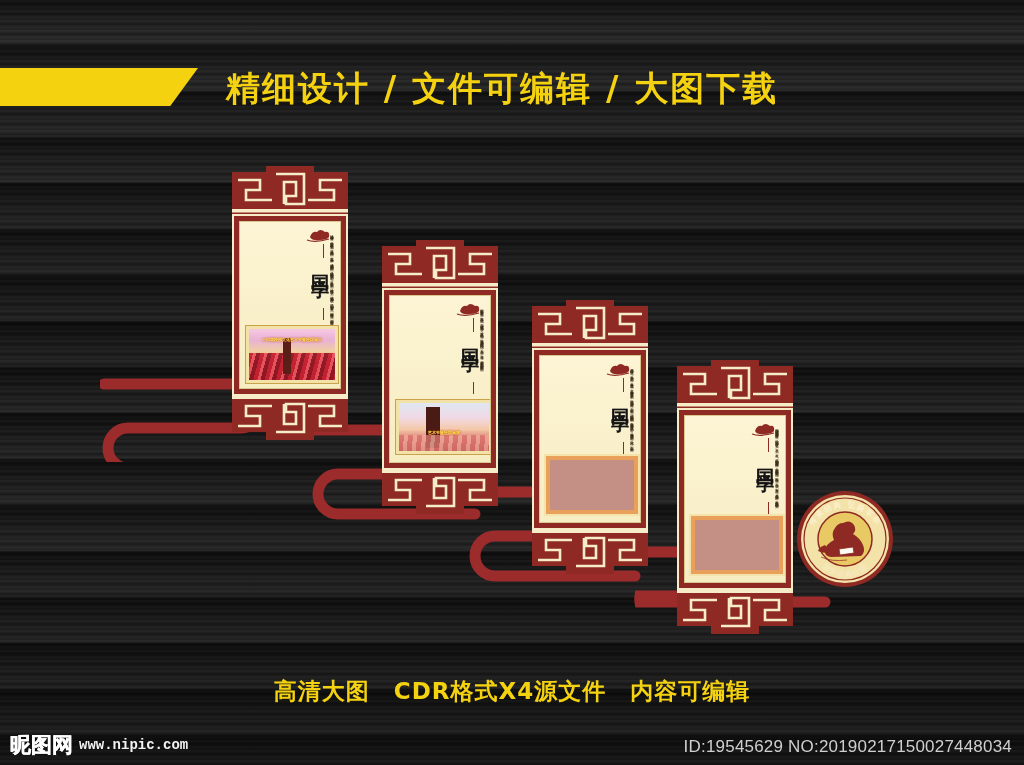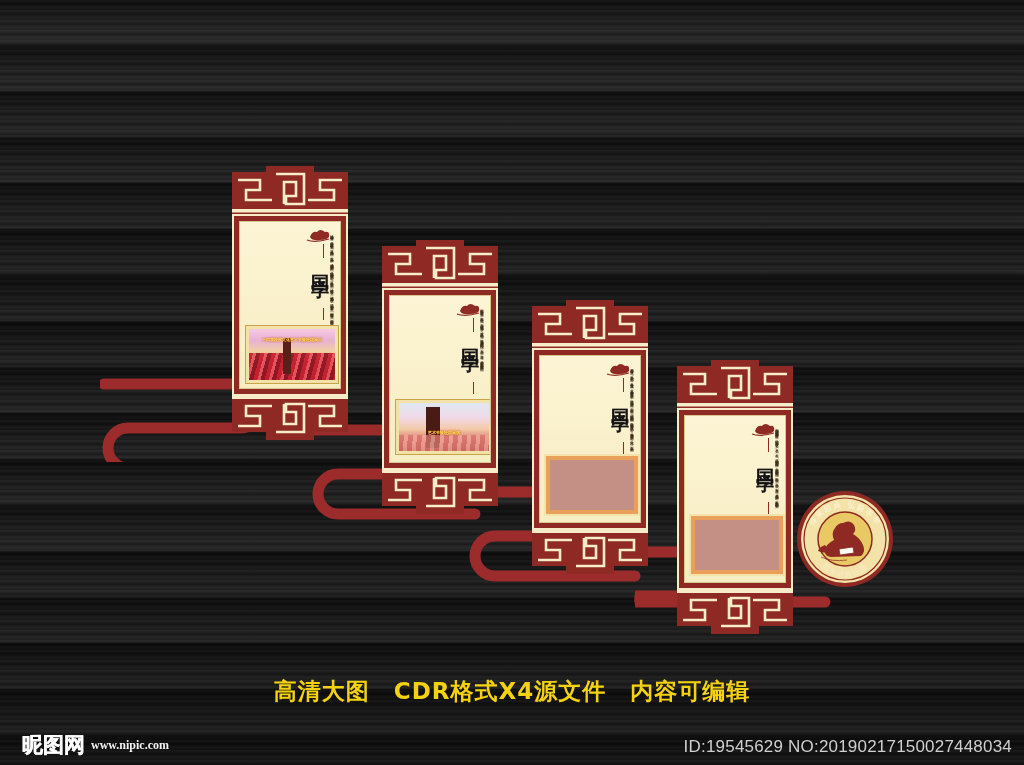--- a/index.html
+++ b/index.html
@@ -43,24 +43,23 @@
   
   .foot-title{
     position:absolute;left:0;top:676px;width:1024px;text-align:center;
     color:#f5d210;font-size:23px;font-weight:bold;letter-spacing:1px;
     font-family:"DejaVu Sans","Liberation Sans",sans-serif;
   }
   #wm{position:absolute;left:10px;top:731px;display:flex;align-items:center;gap:6px;}
   .wm-cn{
     color:#fff;font-size:21px;font-weight:bold;letter-spacing:0px;
     font-family:"DejaVu Sans","Liberation Sans",sans-serif;
-    margin-left:12px;
     -webkit-text-stroke:0.4px #fff;
   }
-  .wm-url{color:#f2f2f2;font-size:12px;font-weight:bold;font-family:Liberation Serif, serif;}
+  .wm-url{color:#f2f2f2;font-size:14px;font-weight:bold;font-family:Liberation Mono, monospace;}
   #idno{
     position:absolute;right:12px;top:737px;color:#cfcfcf;font-size:17px;
     font-family:"Liberation Sans",sans-serif;letter-spacing:0.2px;
   }
 
   
   .swirl{position:absolute;}
   .swirl svg{display:block;}
 
   
@@ -129,20 +128,24 @@
   }
 
   
   #emblem{position:absolute;left:795px;top:489px;width:100px;height:100px;}
 </style>
 </head>
 <body>
 
 <div id="stage">
 
+  <div id="hdr">
+    <div class="wedge"></div>
+    <div class="hdr-title">精细设计 / 文件可编辑 / 大图下载</div>
+  </div>
 
   <div class="swirl" style="left:100px;top:372px;width:300px;height:90px;">
     <svg viewBox="0 0 300 90" width="300" height="90">
       <path d="M4,12 H140 A22,22 0 0 1 140,56 H28 A20,20 0 0 0 28,96" fill="none" stroke="#9c2b2b" stroke-width="11" stroke-linecap="round"></path>
     </svg>
   </div>
   <div class="swirl" style="left:300px;top:420px;width:280px;height:110px;">
     <svg viewBox="0 0 280 110" width="280" height="110">
       <path d="M10,10 H150 A22,22 0 0 1 150,54 H38 A20,20 0 0 0 38,94 H175" fill="none" stroke="#9c2b2b" stroke-width="11" stroke-linecap="round"></path>
     </svg>

